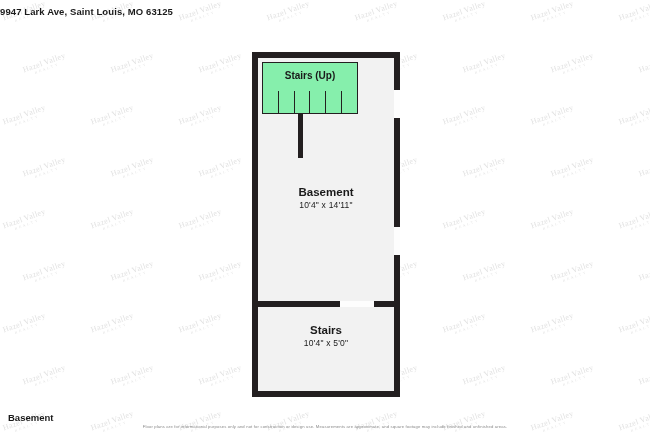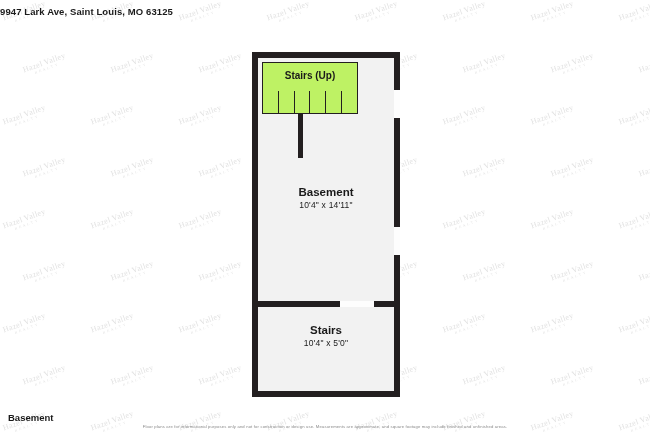--- a/index.html
+++ b/index.html
@@ -108,21 +108,21 @@
     background: #fdfdfd;
   }
 
   
   #stairs-box {
     position: absolute;
     left: 10px;
     top: 10px;
     width: 96px;
     height: 52px;
-    background: #bef264;
+    background: #86efac;
     border: 1px solid #231f20;
     box-sizing: border-box;
   }
   #stairs-label {
     position: absolute;
     left: 0;
     top: 7px;
     width: 100%;
     text-align: center;
     font-size: 10px;

